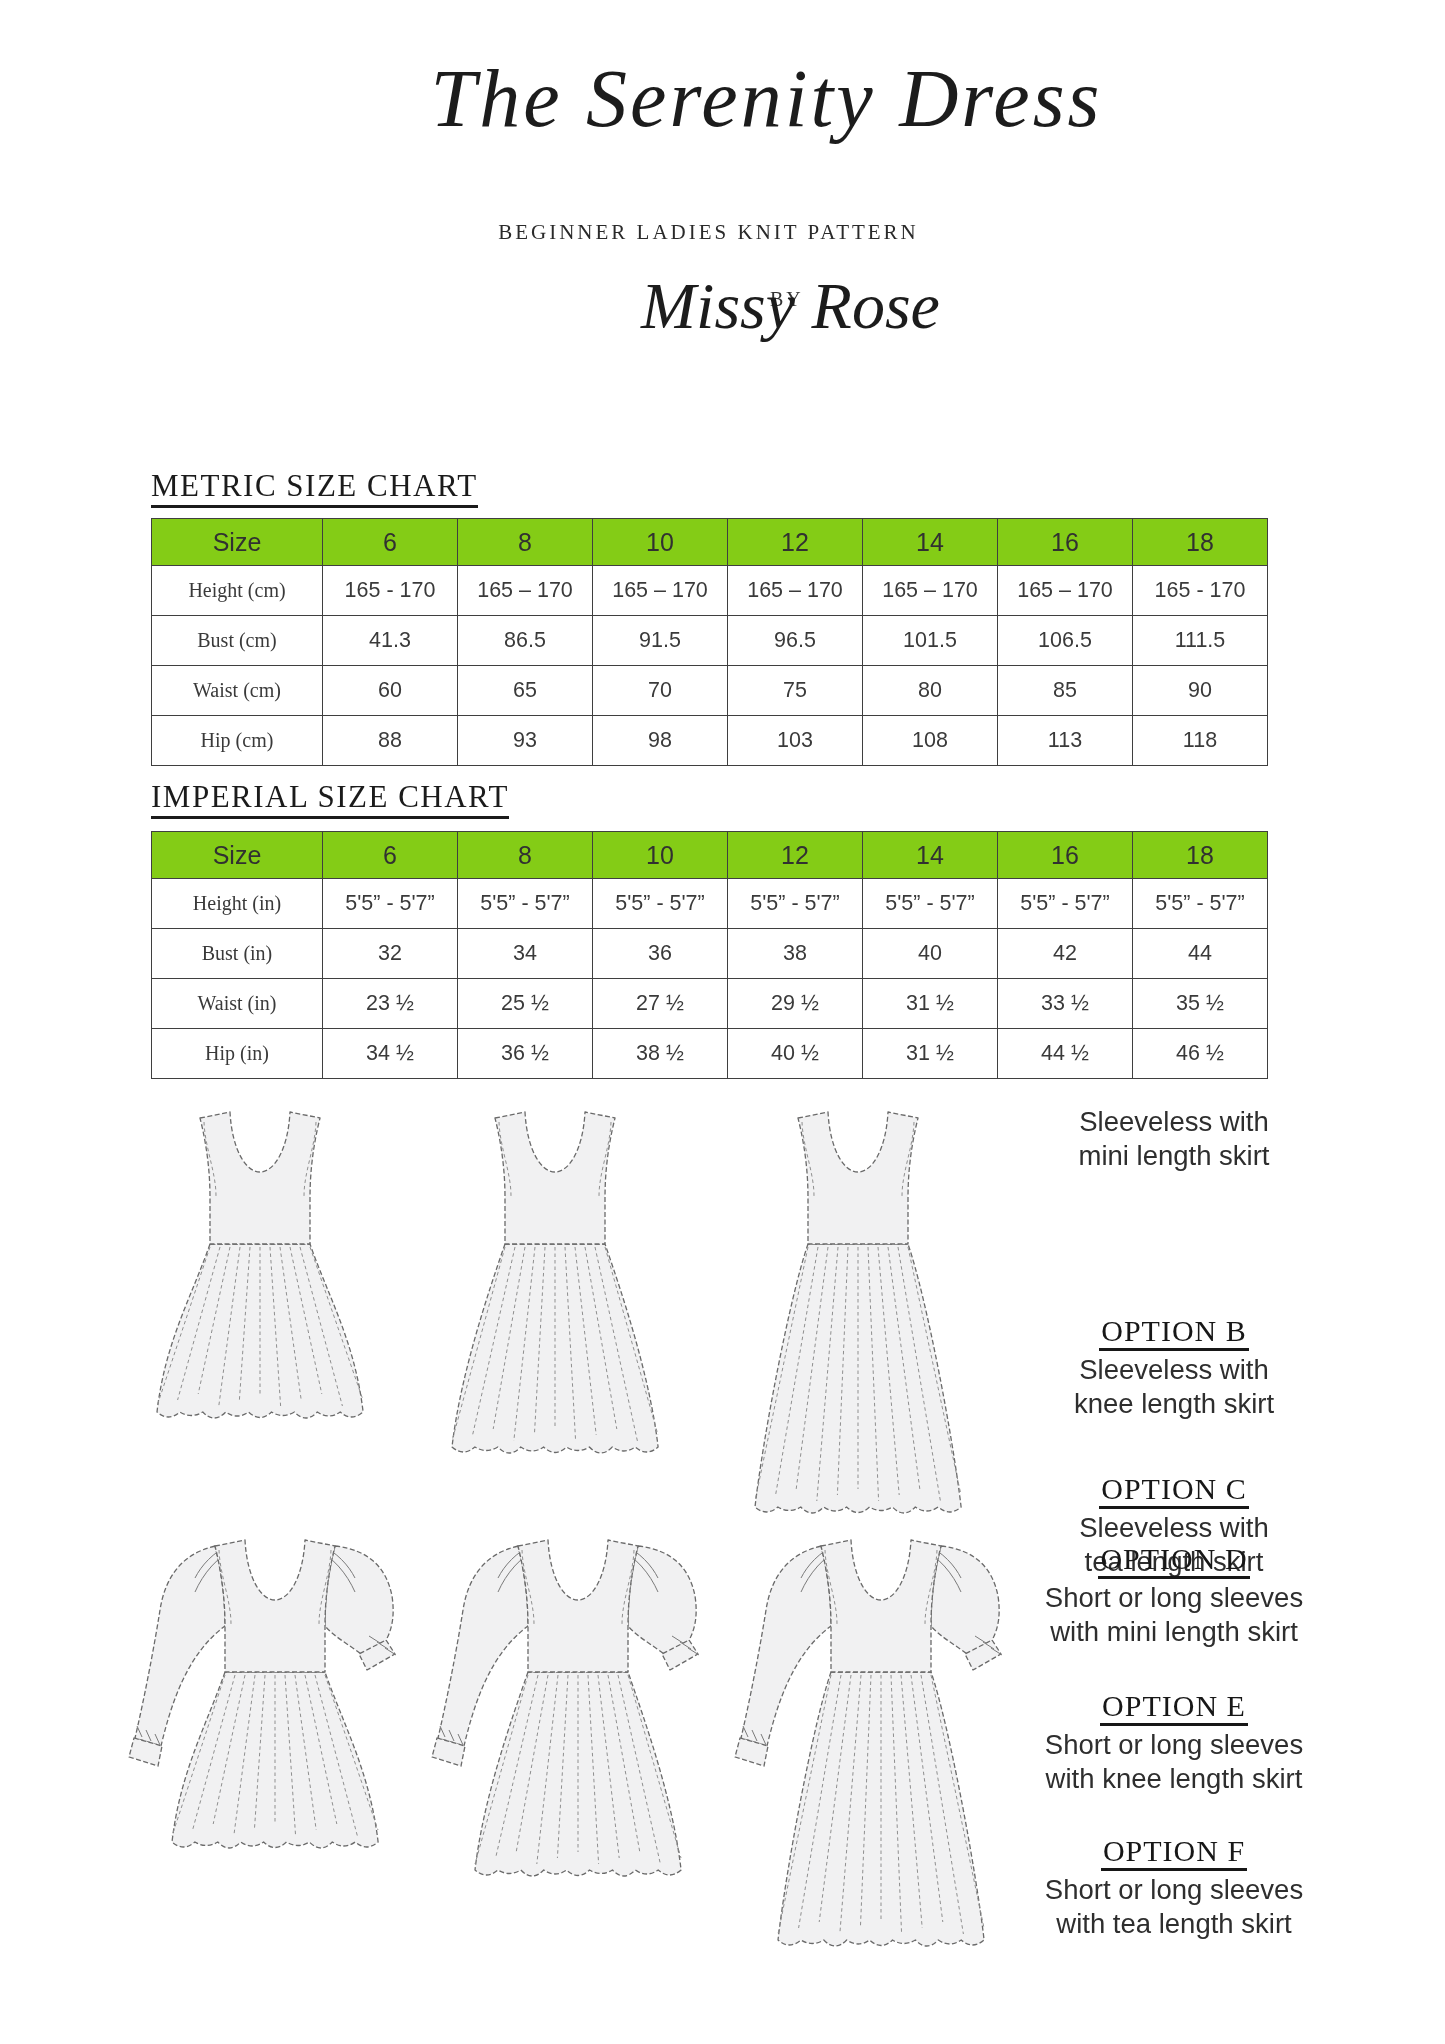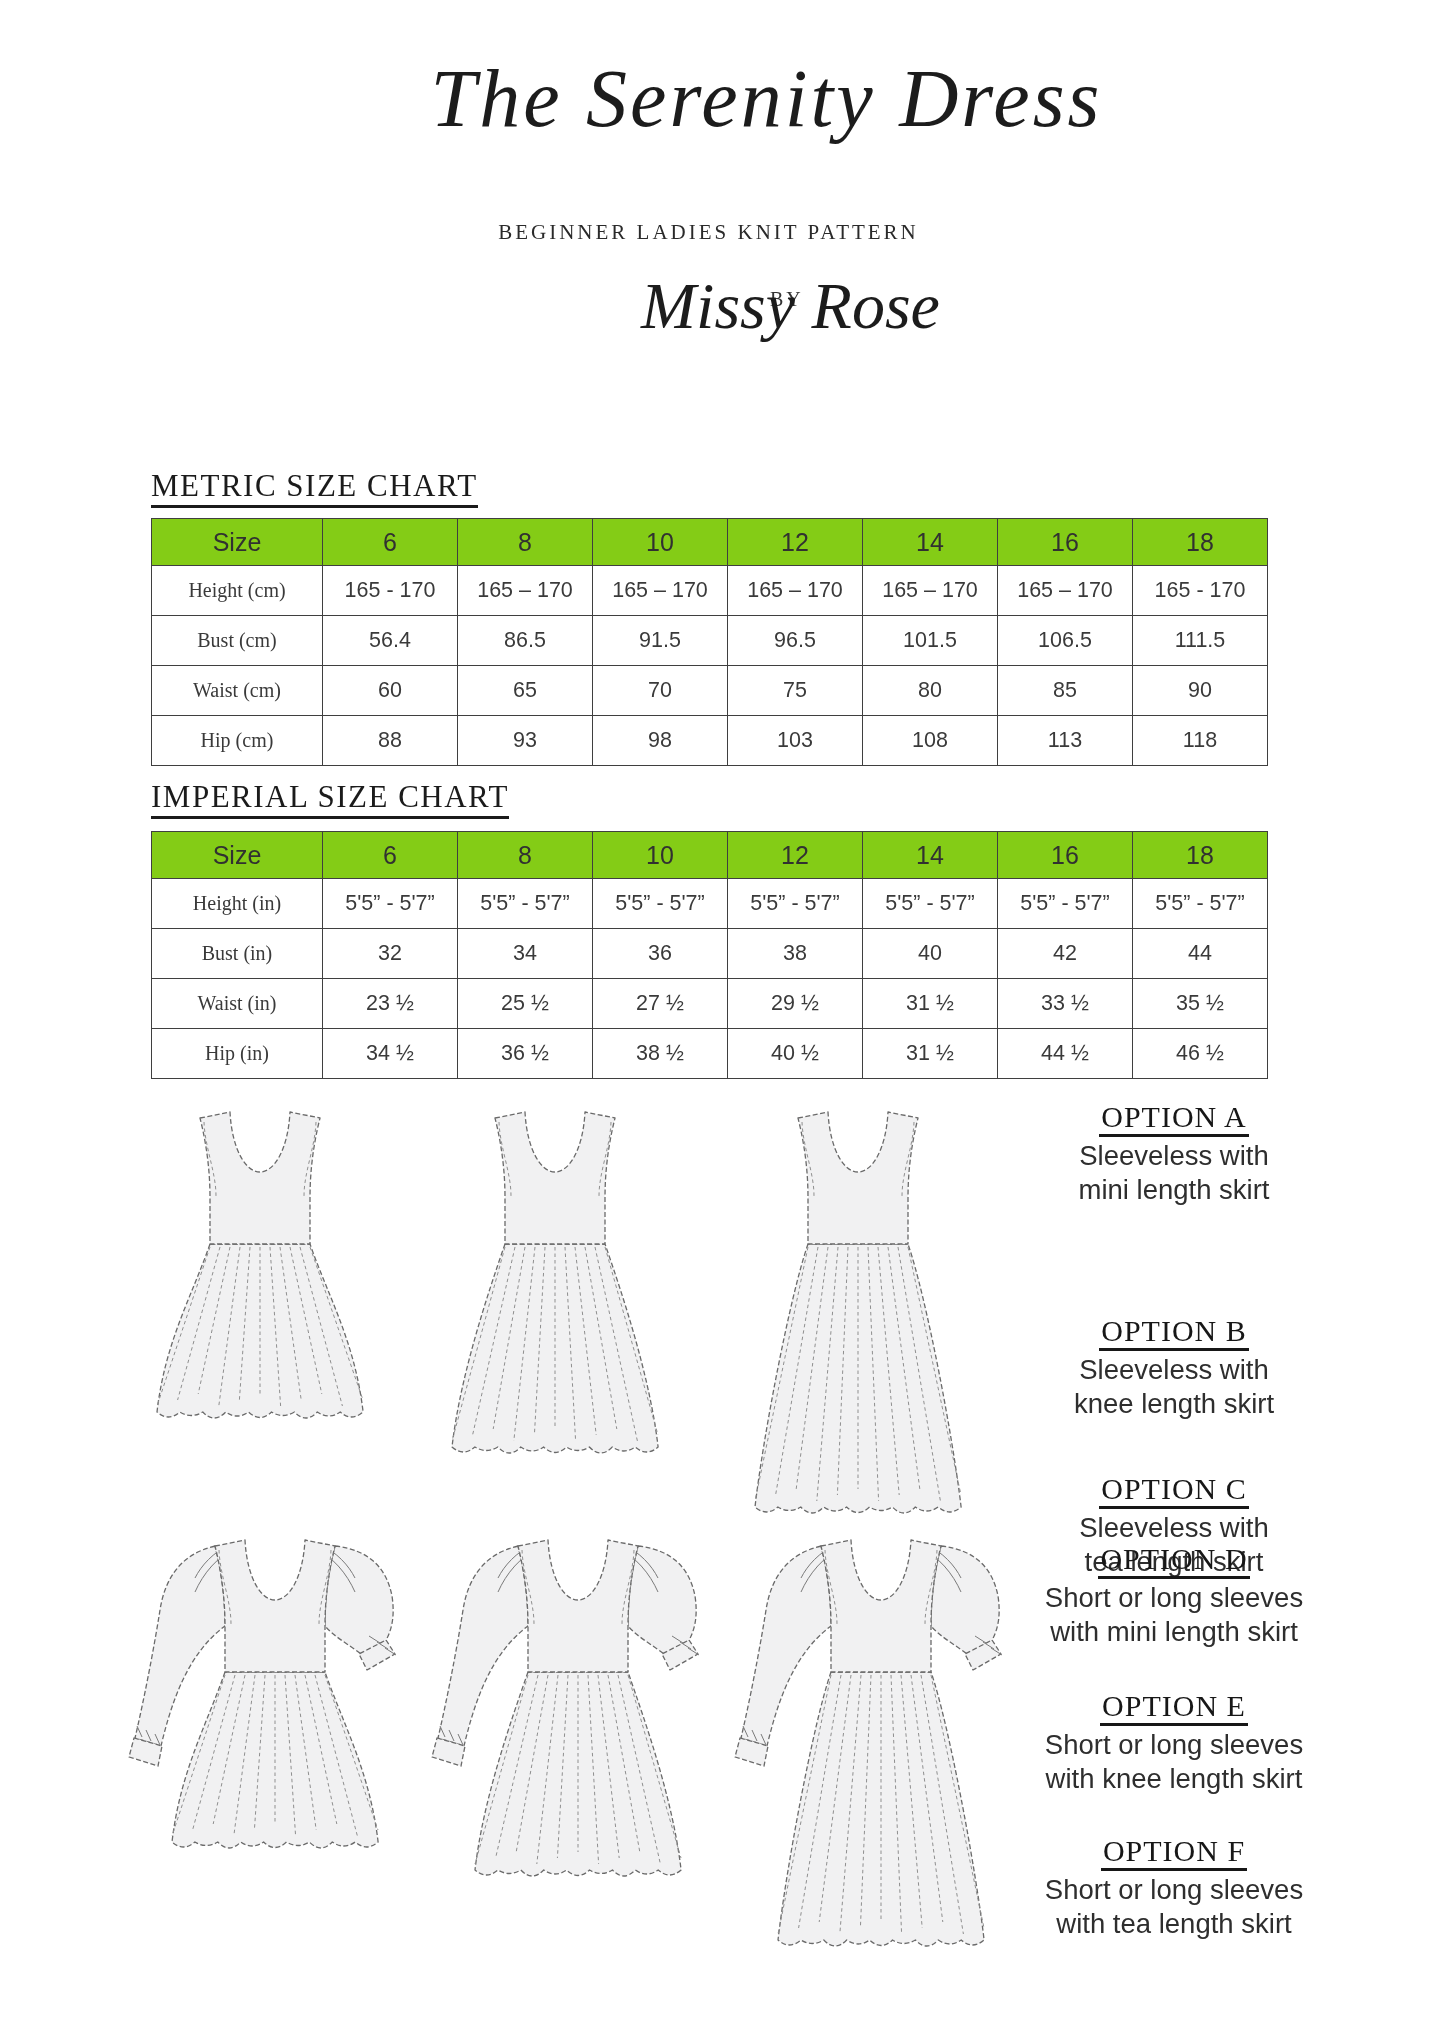--- a/index.html
+++ b/index.html
@@ -88,21 +88,21 @@
           <td>165 - 170</td>
           <td>165 – 170</td>
           <td>165 – 170</td>
           <td>165 – 170</td>
           <td>165 – 170</td>
           <td>165 – 170</td>
           <td>165 - 170</td>
         </tr>
         <tr>
           <td class="row-label">Bust (cm)</td>
-          <td>56.4</td>
+          <td>41.3</td>
           <td>86.5</td>
           <td>91.5</td>
           <td>96.5</td>
           <td>101.5</td>
           <td>106.5</td>
           <td>111.5</td>
         </tr>
         <tr>
           <td class="row-label">Waist (cm)</td>
           <td>60</td>
@@ -338,21 +338,20 @@
           <path class="detail" d="M 35 200 l 5 11"></path>
           <path class="detail" d="M 265 114 l 11 7"></path>
           <path class="panel" d="M 95 12 L 125 6 C 127 44 141 66 155 66 C 169 66 183 44 185 6 L 215 12 C 208 40 205 66 205 92 L 205 138 L 105 138 L 105 92 C 105 66 102 40 95 12 Z"></path>
           <path class="gather" d="M 99 16 C 100 42 111 66 111 90"></path>
           <path class="gather" d="M 211 16 C 210 42 199 66 199 90"></path>
         </svg></div>
     </div>
 
   <div id="options-column">
       <div class="option-block" style="top: 1100px;">
-        <div class="option-heading"><span>OPTION A</span></div>
         <div class="option-desc">Sleeveless with<div>mini length skirt</div></div>
       </div>
       <div class="option-block" style="top: 1314px;">
         <div class="option-heading"><span>OPTION B</span></div>
         <div class="option-desc">Sleeveless with<div>knee length skirt</div></div>
       </div>
       <div class="option-block" style="top: 1472px;">
         <div class="option-heading"><span>OPTION C</span></div>
         <div class="option-desc">Sleeveless with<div>tea length skirt</div></div>
       </div>

